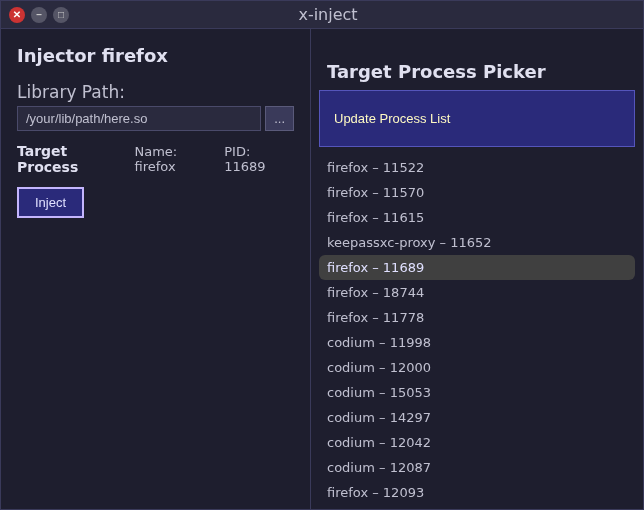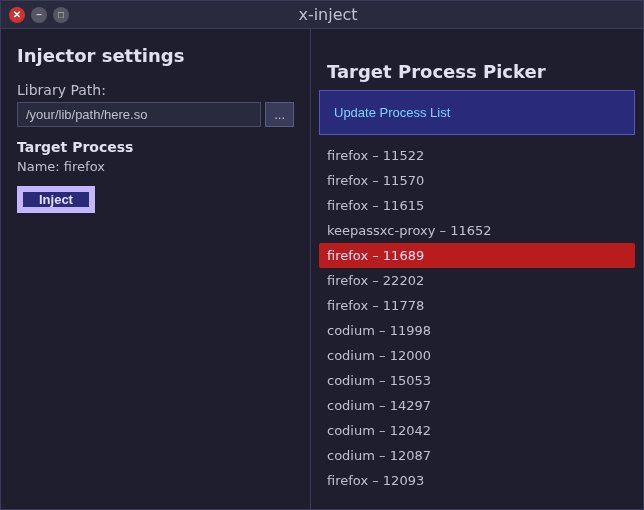--- a/index.html
+++ b/index.html
@@ -108,21 +108,21 @@
     }
 
     .field-row {
       display: flex;
       flex-direction: column;
       gap: 4px;
     }
 
     .field-label {
       color: #c0c0d0;
-      font-size: 14px;
+      font-size: 17px;
     }
 
     .input-row {
       display: flex;
       align-items: center;
       gap: 4px;
     }
 
     .lib-input {
       background: #2a2a3e;
@@ -139,49 +139,49 @@
       border: 1px solid #5a5a7a;
       color: #c0c0d0;
       padding: 4px 8px;
       font-size: 13px;
       cursor: pointer;
       white-space: nowrap;
     }
 
     .target-section {
       display: flex;
-      flex-direction: column;
       gap: 4px;
+      align-items: center;
     }
 
     .target-title {
       font-size: 14px;
       color: #e0e0f0;
       font-weight: bold;
     }
 
     .target-name {
       color: #c0c0d0;
       font-size: 13px;
     }
 
     .target-pid {
       color: #c0c0d0;
       font-size: 13px;
     }
 
     .inject-btn {
       background: #2a2a7a;
-      border: 6px solid #c4b5fd;
+      border: 2px solid #c4b5fd;
       color: #e0e0ff;
-      padding: 0 16px;
+      padding: 6px 16px;
       font-size: 13px;
       cursor: pointer;
       align-self: flex-start;
-      font-weight: bold;
+      font-weight: normal;
     }
 
     
     .right-panel {
       flex: 1;
       background: #1e1e2e;
       display: flex;
       flex-direction: column;
       overflow: hidden;
     }
@@ -211,91 +211,93 @@
     }
 
     .process-list-container::-webkit-scrollbar-thumb {
       background: #5a5a7a;
       border-radius: 3px;
     }
 
     .update-btn {
       background: #2a2a7a;
       border: 1px solid #5555bb;
-      color: #7dd3fc;
-      padding: 14px 14px;
+      color: #fef9c3;
+      padding: 20px 14px;
       font-size: 13px;
       cursor: pointer;
       margin: 0 8px 8px 8px;
       display: block;
       width: calc(100% - 16px);
       text-align: left;
       font-weight: normal;
     }
 
     .process-item {
       padding: 5px 8px;
       color: #c0c0d0;
       font-size: 13px;
       cursor: pointer;
       border-radius: 2px;
     }
 
     .process-item.selected {
-      background: #b91c1c;
+      background: #404040;
       color: #e0e0ff;
+      border-radius: 6px;
     }
   </style>
 </head>
 <body>
 
 <div class="window">
 
   <div class="titlebar">
     <div class="titlebar-controls">
       <button class="title-btn btn-close">✕</button>
       <button class="title-btn btn-minimize">–</button>
       <button class="title-btn btn-maximize">□</button>
     </div>
     <div class="titlebar-title">x-inject</div>
     <div class="titlebar-spacer"></div>
   </div>
 
   <div class="main-content">
 
     <div class="left-panel">
-      <div class="panel-title">Injector settings</div>
+      <div class="panel-title">Injector firefox</div>
 
       <div class="field-row">
         <div class="field-label">Library Path:</div>
         <div class="input-row">
           <input type="text" class="lib-input" value="/your/lib/path/here.so" style="">
           <button class="browse-btn">...</button>
         </div>
       </div>
 
       <div class="target-section">
         <div class="target-title">Target Process</div>
         <div class="target-name">Name: firefox</div>
+        <div class="target-pid">PID:  11689</div>
       </div>
 
       <button class="inject-btn">Inject</button>
     </div>
 
     <div class="right-panel">
       <div class="right-panel-title">Target Process Picker</div>
       <button class="update-btn">Update Process List</button>
       <div class="process-list-container">
 
       <div class="process-item">firefox – 11522</div>
           <div class="process-item">firefox – 11570</div>
           <div class="process-item">firefox – 11615</div>
           <div class="process-item">keepassxc-proxy – 11652</div>
           <div class="process-item selected">firefox – 11689</div>
-          <div class="process-item">firefox – 22202</div>
+          <div class="process-item">firefox – 18744</div>
           <div class="process-item">firefox – 11778</div>
           <div class="process-item">codium – 11998</div>
           <div class="process-item">codium – 12000</div>
           <div class="process-item">codium – 15053</div>
           <div class="process-item">codium – 14297</div>
           <div class="process-item">codium – 12042</div>
           <div class="process-item">codium – 12087</div>
           <div class="process-item">firefox – 12093</div>
         </div>
     </div>

